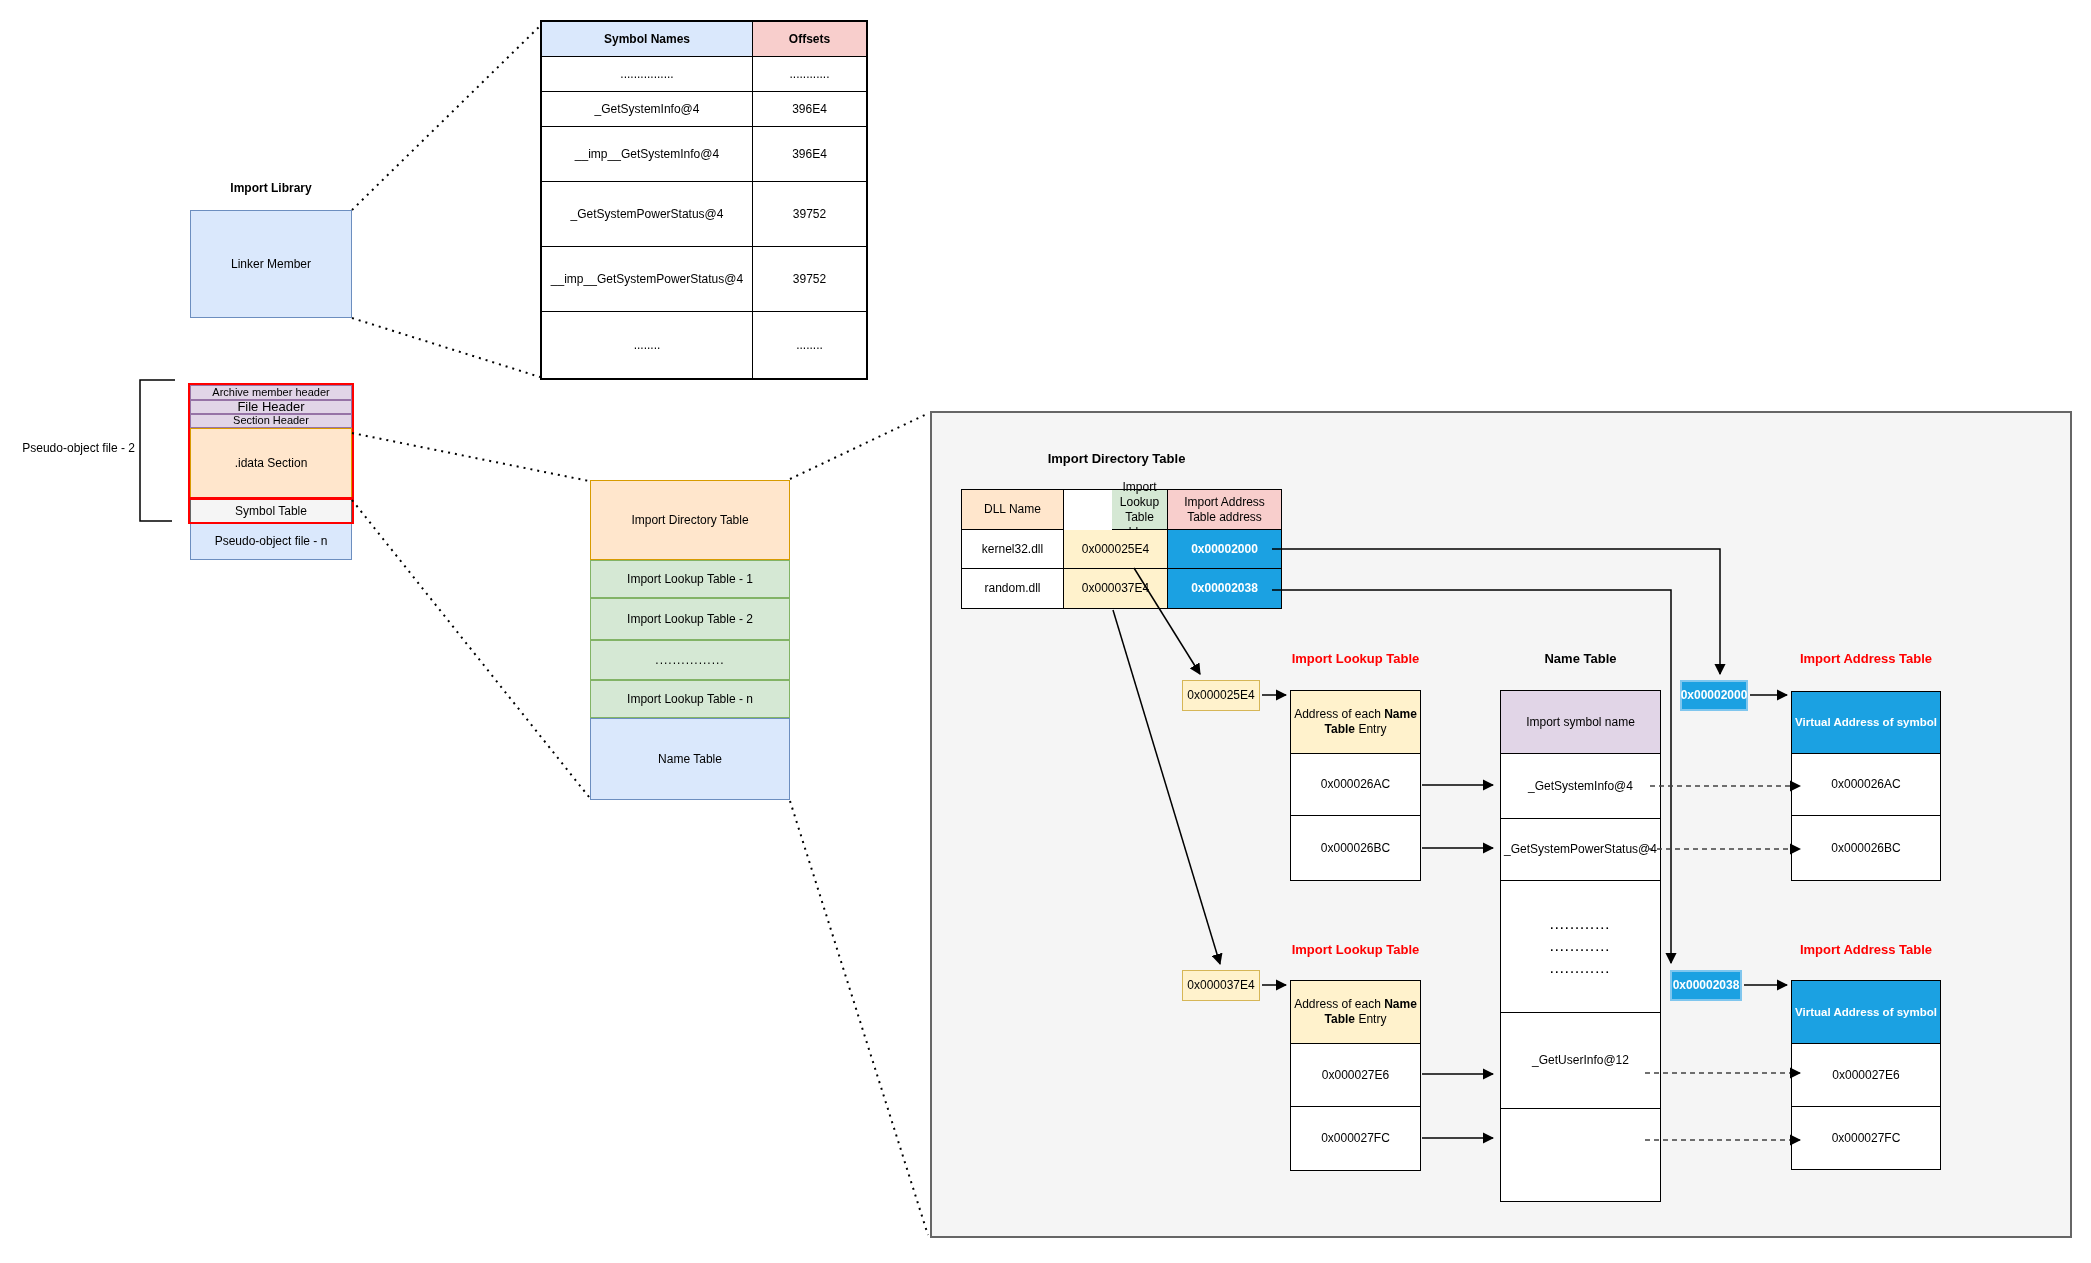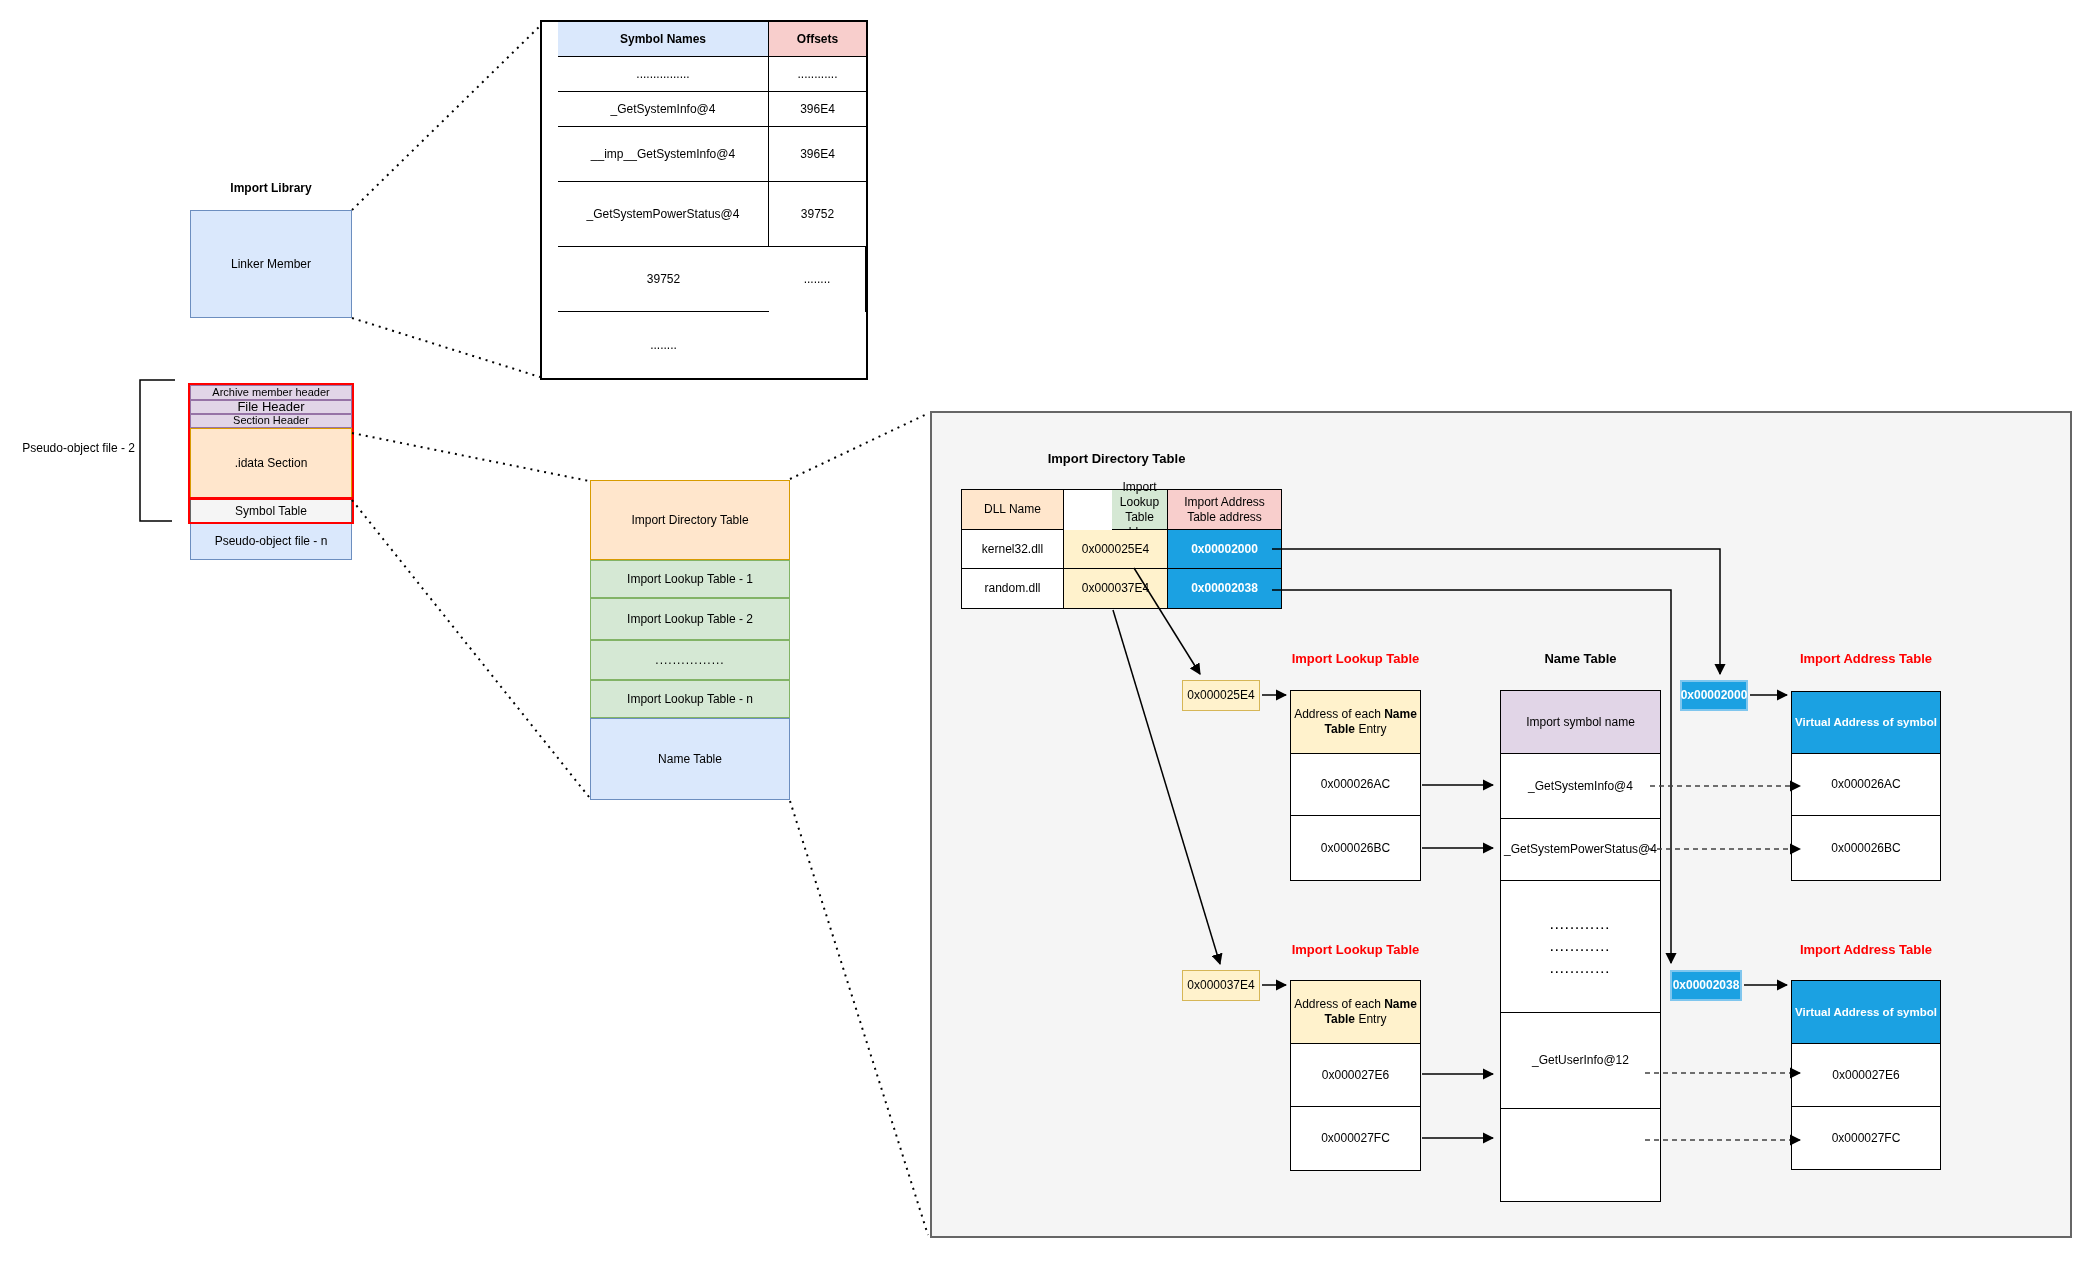--- a/index.html
+++ b/index.html
@@ -11,21 +11,21 @@
   .f-blue{background:#dae8fc;border-color:#6c8ebf;}
   .f-green{background:#d5e8d4;border-color:#82b366;}
   .f-orange{background:#ffe6cc;border-color:#d79b00;}
   .f-yellow{background:#fff2cc;border-color:#d6b656;}
   .f-purple{background:#e1d5e7;border-color:#9673a6;}
   .f-gray{background:#f5f5f5;border-color:#666;}
   .bblue{background:#1ba1e2;color:#fff;font-weight:bold;}
   .bold{font-weight:bold;}
   .red-text{color:#ff0000;font-weight:bold;}
   .title{font-weight:bold;font-size:13px;}
-  .tbl{display:grid;background:#fff;border:2px solid #000;padding-left:16px;}
+  .tbl{display:grid;background:#fff;border:2px solid #000;}
   .tbl1{display:grid;background:#fff;border:1.5px solid #000;}
   .tbl .cell,.tbl1 .cell{box-sizing:border-box;padding:2px;}
   .br{border-right:1px solid #000;}
   .bb{border-bottom:1px solid #000;}
   .red-box{border:2px solid #ff0000;background:transparent;pointer-events:none;}
   .panel{background:#f5f5f5;border:2px solid #666;}
   .dotsline{display:block;font-weight:bold;letter-spacing:2px;font-size:11px;line-height:22px;}
   svg.overlay{position:absolute;left:0;top:0;pointer-events:none;}
 </style>
 </head>
@@ -54,20 +54,21 @@
     <div class="cell bb bold" style="background:#f8cecc;">Offsets</div>
 
     <div class="cell br bb">................</div>
     <div class="cell bb">............</div>
     <div class="cell br bb">_GetSystemInfo@4</div>
     <div class="cell bb">396E4</div>
     <div class="cell br bb">__imp__GetSystemInfo@4</div>
     <div class="cell bb">396E4</div>
     <div class="cell br bb">_GetSystemPowerStatus@4</div>
     <div class="cell bb">39752</div>
+    <div class="cell br bb">__imp__GetSystemPowerStatus@4</div>
     <div class="cell bb">39752</div>
     <div class="cell br">........</div>
     <div class="cell">........</div>
   </div>
 
   <div class="abs cell seg f-orange" style="left:590px;top:480px;width:200px;height:80px;border-width:1.5px;">Import Directory Table</div>
   <div class="abs cell seg f-green" style="left:590px;top:560px;width:200px;height:38px;">Import Lookup Table - 1</div>
   <div class="abs cell seg f-green" style="left:590px;top:598px;width:200px;height:42px;">Import Lookup Table - 2</div>
   <div class="abs cell seg f-green" style="left:590px;top:640px;width:200px;height:40px;letter-spacing:1px;">................</div>
   <div class="abs cell seg f-green" style="left:590px;top:680px;width:200px;height:38px;">Import Lookup Table - n</div>

